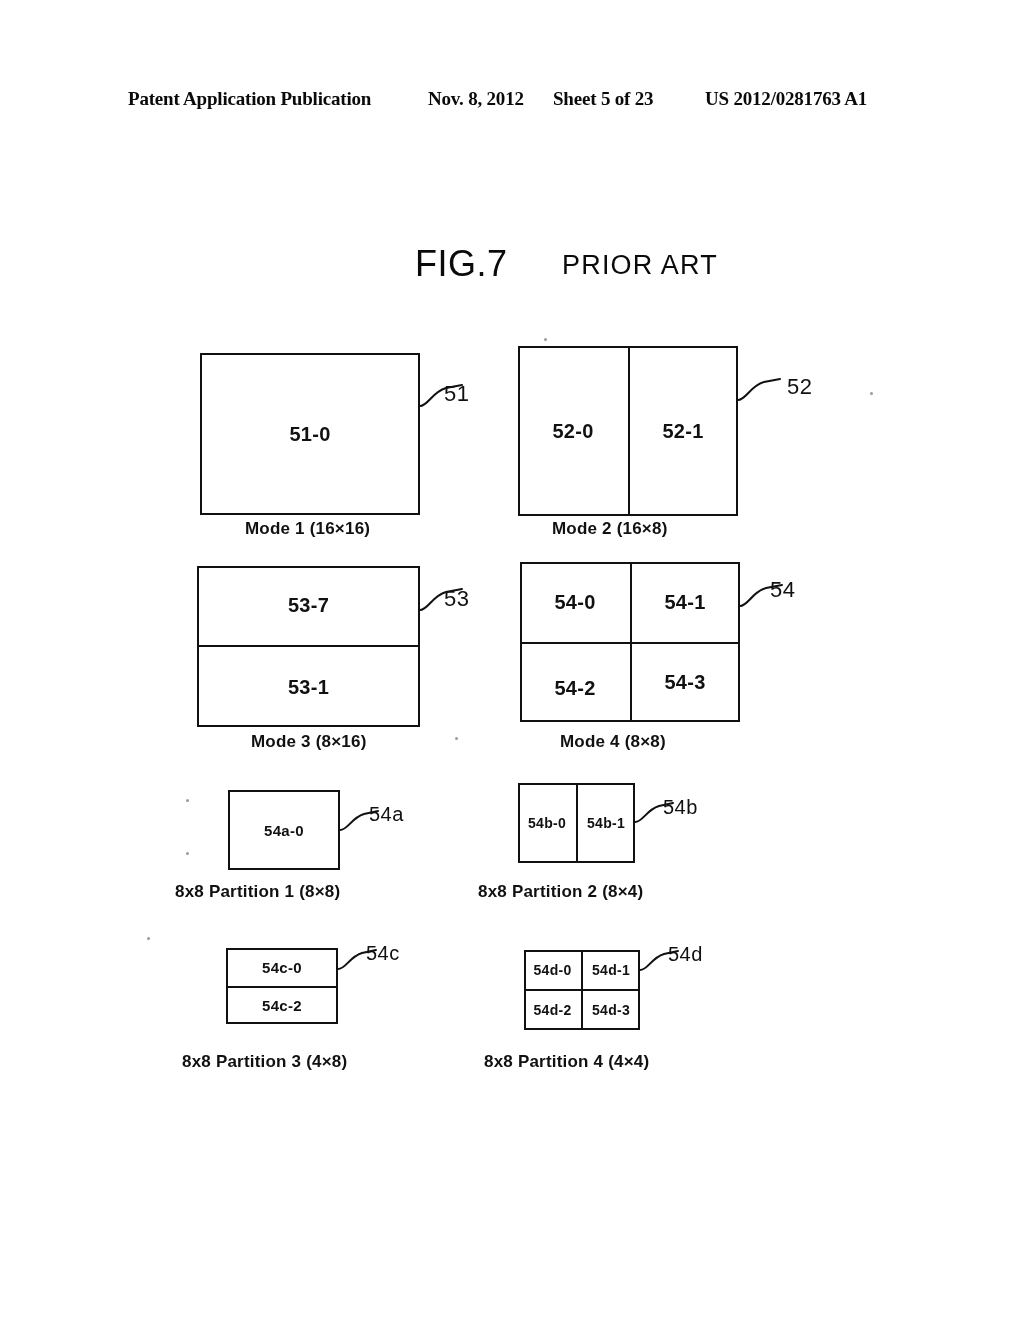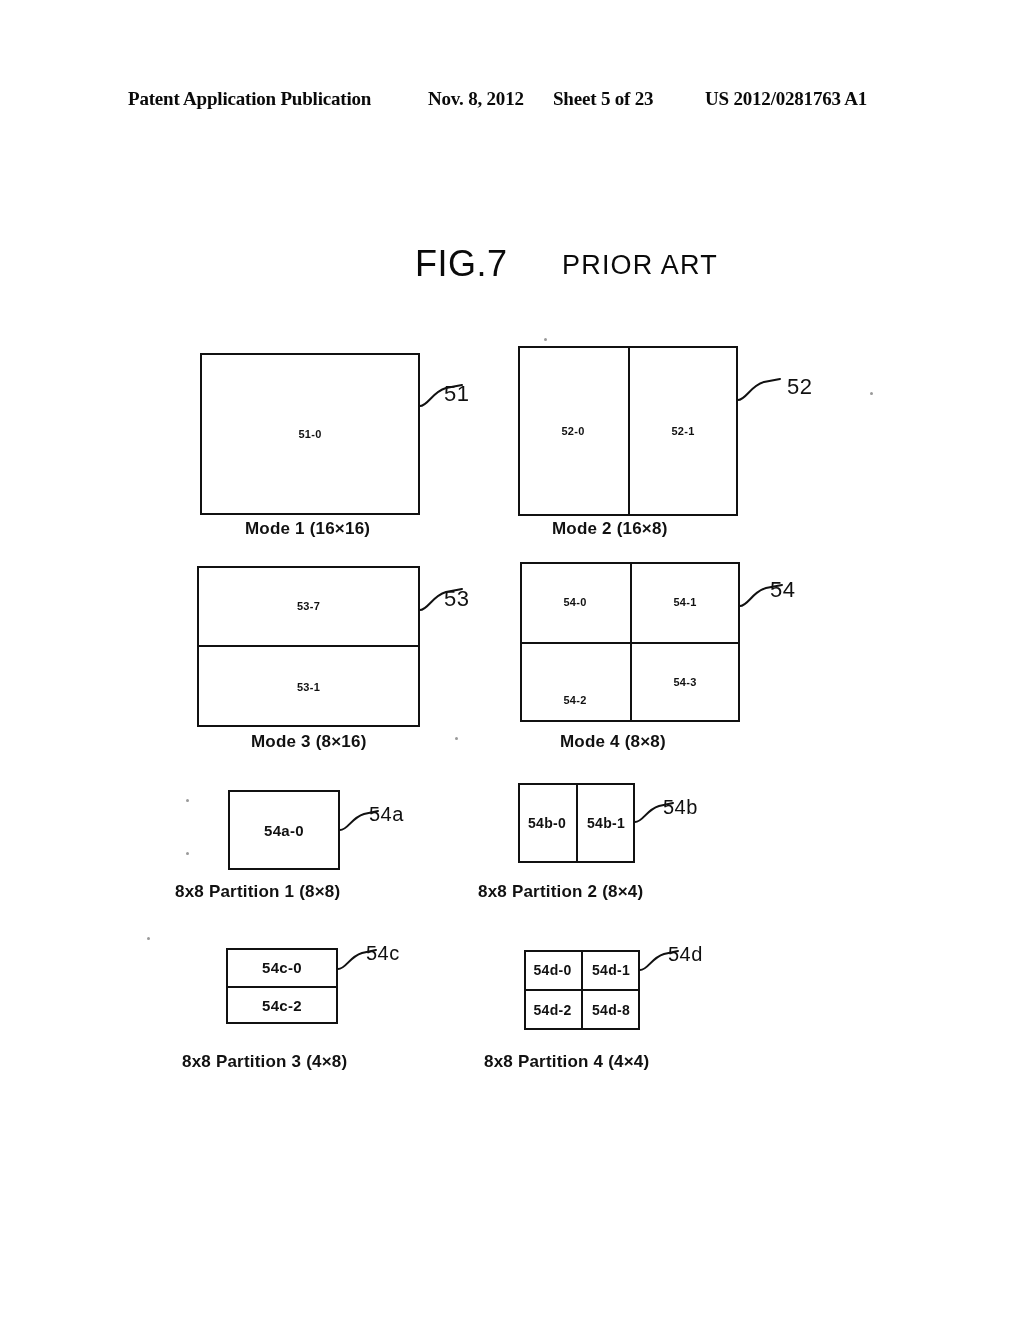--- a/index.html
+++ b/index.html
@@ -72,21 +72,21 @@
     border: 2px solid #111111;
     background: #ffffff;
   }
 
   .mb-cell {
     position: absolute;
     box-sizing: border-box;
     display: flex;
     align-items: center;
     justify-content: center;
-    font-size: 11px;
+    font-size: 20px;
     font-weight: bold;
     letter-spacing: 0.3px;
     color: #111111;
   }
   .mb-cell.small { font-size: 15px; }
   .mb-cell.tiny  { font-size: 14px; }
 
   .divider-v {
     position: absolute;
     width: 2px;
@@ -180,21 +180,21 @@
     <div class="ref-num" style="left:444px; top:586px;">53</div>
     <div class="caption" style="left:251px; top:732px;">Mode 3 (8×16)</div>
   </div>
 
   <div class="mb-group">
     <div class="mb-box" style="left:520px; top:562px; width:220px; height:160px;"></div>
     <div class="divider-v" style="left:630px; top:562px; height:160px;"></div>
     <div class="divider-h" style="left:520px; top:642px; width:220px;"></div>
     <div class="mb-cell" style="left:520px; top:562px; width:110px; height:80px;">54-0</div>
     <div class="mb-cell" style="left:630px; top:562px; width:110px; height:80px;">54-1</div>
-    <div class="mb-cell" style="left:520px; top:642px; width:110px; height:92px;margin-top:12px;">54-2</div>
+    <div class="mb-cell" style="left:520px; top:642px; width:110px; height:92px;">54-2</div>
     <div class="mb-cell" style="left:630px; top:642px; width:110px; height:80px;">54-3</div>
     <svg class="leader" style="left:738px; top:578px; width:46px; height:30px;" viewBox="0 0 46 30">
       <path d="M2 28 C 10 28, 14 14, 28 10 L 44 7"></path>
     </svg>
     <div class="ref-num" style="left:770px; top:577px;">54</div>
     <div class="caption" style="left:560px; top:732px;">Mode 4 (8×8)</div>
   </div>
 
   <div class="mb-group">
     <div class="mb-box" style="left:228px; top:790px; width:112px; height:80px;"></div>
@@ -230,21 +230,21 @@
     <div class="caption" style="left:182px; top:1052px;">8x8 Partition 3 (4×8)</div>
   </div>
 
   <div class="mb-group">
     <div class="mb-box" style="left:524px; top:950px; width:116px; height:80px;"></div>
     <div class="divider-v" style="left:581px; top:950px; height:80px;"></div>
     <div class="divider-h" style="left:524px; top:989px; width:116px;"></div>
     <div class="mb-cell tiny" style="left:524px; top:950px; width:57px; height:39px;">54d-0</div>
     <div class="mb-cell tiny" style="left:582px; top:950px; width:58px; height:39px;">54d-1</div>
     <div class="mb-cell tiny" style="left:524px; top:990px; width:57px; height:40px;">54d-2</div>
-    <div class="mb-cell tiny" style="left:582px; top:990px; width:58px; height:40px;">54d-8</div>
+    <div class="mb-cell tiny" style="left:582px; top:990px; width:58px; height:40px;">54d-3</div>
     <svg class="leader" style="left:638px; top:946px; width:42px; height:26px;" viewBox="0 0 42 26">
       <path d="M2 24 C 10 24, 13 12, 26 8 L 40 5"></path>
     </svg>
     <div class="ref-num small" style="left:668px; top:943px;">54d</div>
     <div class="caption" style="left:484px; top:1052px;">8x8 Partition 4 (4×4)</div>
   </div>
 
   <div class="speck" style="left:186px; top:799px; width:3px; height:3px;"></div>
   <div class="speck" style="left:186px; top:852px; width:3px; height:3px;"></div>
   <div class="speck" style="left:147px; top:937px; width:3px; height:3px;"></div>

